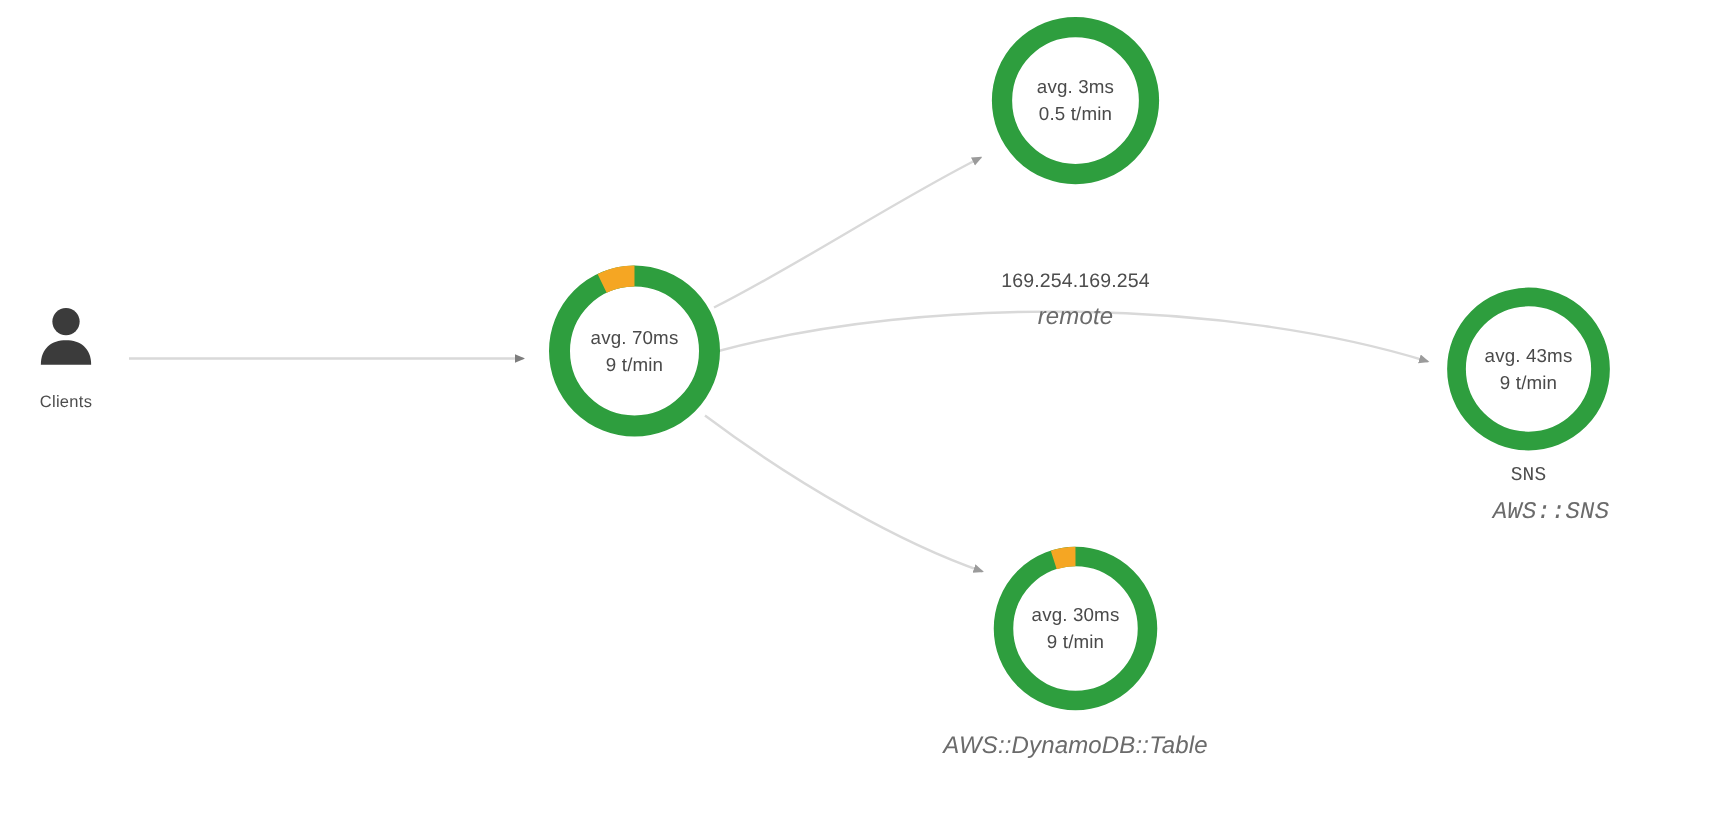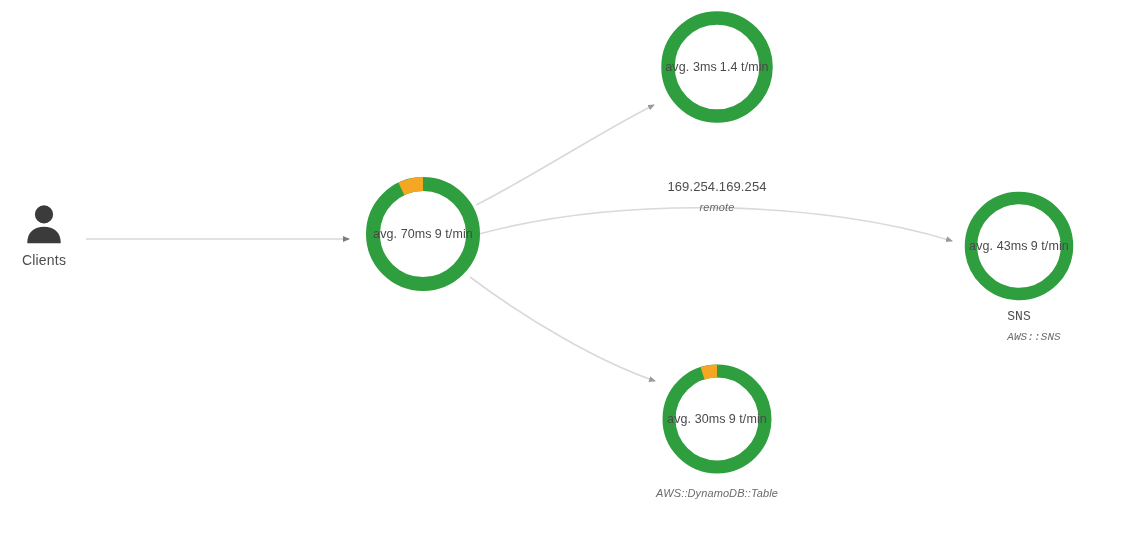--- a/index.html
+++ b/index.html
@@ -33,21 +33,21 @@
     left: 0;
     top: 0;
   }
   .node-metrics {
     position: absolute;
     left: 0;
     top: 0;
     width: 100%;
     height: 100%;
     display: flex;
-    flex-direction: row;
+    flex-direction: column;
     align-items: center;
     justify-content: center;
     gap: 3px;
     pointer-events: none;
   }
   .metric-line {
     font-size: 12.5px;
     color: #4a4a4a;
     line-height: 1.15;
     white-space: nowrap;
@@ -60,40 +60,40 @@
     text-align: center;
     white-space: nowrap;
   }
   .node-title {
     font-size: 13px;
     color: #4d4d4d;
     line-height: 1.35;
     letter-spacing: 0.1px;
   }
   .node-subtitle {
-    font-size: 11px;
+    font-size: 16px;
     color: #6b6b6b;
     font-style: italic;
     line-height: 1.45;
     letter-spacing: 0.1px;
   }
   
   .clients-node {
     position: absolute;
     display: flex;
     flex-direction: column;
     align-items: center;
   }
   .clients-icon {
     width: 46px;
     height: 46px;
   }
   .clients-label {
-    margin-top: 6px;
-    font-size: 14px;
+    margin-top: 16px;
+    font-size: 11px;
     color: #4d4d4d;
     letter-spacing: 0.2px;
   }
 </style>
 </head>
 <body>
 
 <div id="service-map">
 
   <svg class="edges-layer" viewBox="0 0 1144 550" width="1144" height="550">
@@ -133,21 +133,21 @@
       <div class="metric-line">9 t/min</div>
     </div>
   </div>
 
   <div class="node" style="left:659px; top:9px; width:116px; height:116px;">
     <svg class="node-ring" width="116" height="116" viewBox="0 0 116 116">
       <circle cx="58" cy="58" r="49" fill="none" stroke="#2e9e3e" stroke-width="13.5"></circle>
     </svg>
     <div class="node-metrics">
       <div class="metric-line">avg. 3ms</div>
-      <div class="metric-line">1.4 t/min</div>
+      <div class="metric-line">0.5 t/min</div>
     </div>
     <div class="node-caption" style="top:122px;margin-top:47px;">
       <div class="node-title">169.254.169.254</div>
       <div class="node-subtitle" style="margin-top:4px;">remote</div>
     </div>
   </div>
 
   <div class="node" style="left:963px; top:190px; width:112px; height:112px;">
     <svg class="node-ring" width="112" height="112" viewBox="0 0 112 112">
       <circle cx="56" cy="56" r="48" fill="none" stroke="#2e9e3e" stroke-width="12.5"></circle>

